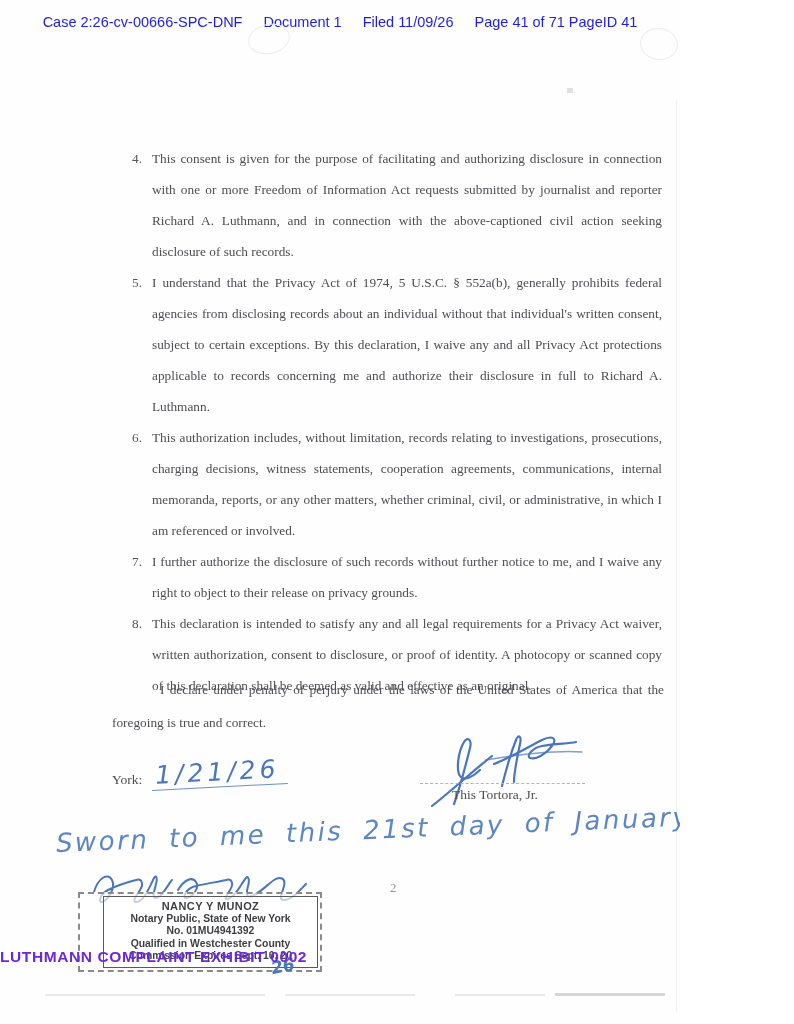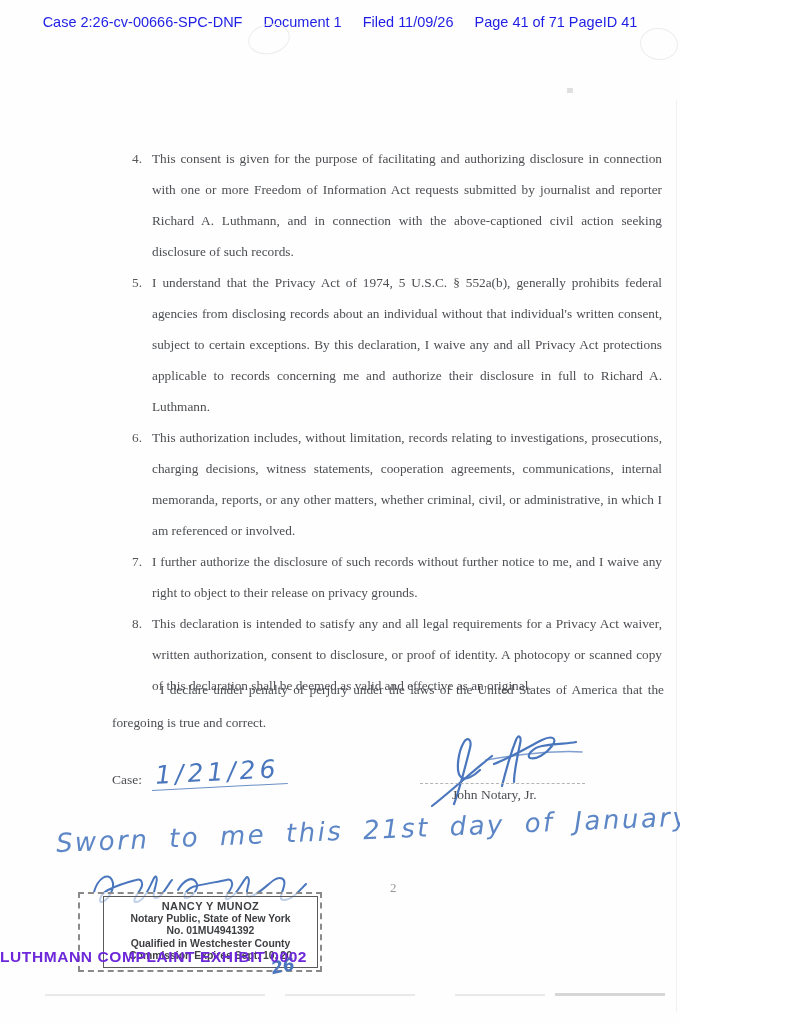--- a/index.html
+++ b/index.html
@@ -208,33 +208,33 @@
       <span class="para-num">8.</span>
       <span>This declaration is intended to satisfy any and all legal requirements for a Privacy Act waiver, written authorization, consent to disclosure, or proof of identity. A photocopy or scanned copy of this declaration shall be deemed as valid and effective as an original.</span>
     </div>
   </div>
 
   <div class="closing">
     <span class="indent"></span><span>I declare under penalty of perjury under the laws of the United States of America that the foregoing is true and correct.</span>
   </div>
 
   <div class="dated-row">
-    <span>Case:</span><span class="hand-date">1/21/26</span>
+    <span>York:</span><span class="hand-date">1/21/26</span>
   </div>
 
   <div class="sig-block">
     <svg class="sig-scrawl" width="170" height="78" viewBox="0 0 170 78">
       <path class="ink" stroke-width="2.2" d="M24 74 C 30 58, 36 34, 40 18 C 42 10, 38 6, 34 12 C 28 22, 26 40, 30 46 C 34 52, 44 46, 50 40"></path>
       <path class="ink" stroke-width="2.2" d="M2 76 C 20 62, 44 40, 62 26"></path>
       <path class="ink" stroke-width="2.2" d="M72 56 C 76 40, 82 20, 86 10 C 88 4, 92 6, 90 14 C 87 28, 84 44, 84 52"></path>
       <path class="ink" stroke-width="2.2" d="M64 34 C 80 28, 100 16, 112 10 C 122 5, 128 8, 122 16 C 116 24, 106 30, 100 28 C 96 26, 102 18, 112 16 C 126 13, 138 14, 146 12"></path>
       <path class="ink" stroke-width="1.6" d="M56 30 C 90 24, 130 20, 152 22" opacity="0.7"></path>
     </svg>
     <div class="sig-line"></div>
-    <div class="sig-name">John Notary, Jr.</div>
+    <div class="sig-name">This Tortora, Jr.</div>
   </div>
 
   <div class="sworn-note">Sworn to me this 21st day of January 2026</div>
 
   <svg class="notary-scrawl" width="225" height="38" viewBox="0 0 225 38">
     <path class="ink" stroke-width="2" d="M6 24 C 10 10, 20 4, 24 12 C 28 20, 20 32, 14 34 C 10 35, 12 26, 20 22 C 30 17, 40 14, 48 12 C 54 10, 56 16, 52 22 C 48 28, 44 34, 48 34 C 56 34, 62 18, 66 10 C 68 6, 70 10, 68 16 C 66 24, 64 30, 68 30 C 74 30, 80 16, 84 12"></path>
     <path class="ink" stroke-width="2" d="M90 22 C 96 12, 104 8, 108 14 C 112 20, 104 30, 98 30 C 94 30, 98 20, 108 18 C 120 15, 130 14, 138 12 C 144 10, 146 16, 142 22 C 138 28, 136 32, 140 31 C 148 29, 154 14, 158 10 C 160 7, 162 12, 160 18 C 158 26, 158 30, 164 28 C 172 25, 180 16, 186 12 C 192 8, 198 10, 196 18 C 194 26, 190 32, 196 32 C 204 32, 212 22, 218 16"></path>
   </svg>
 
   <div class="stamp">

